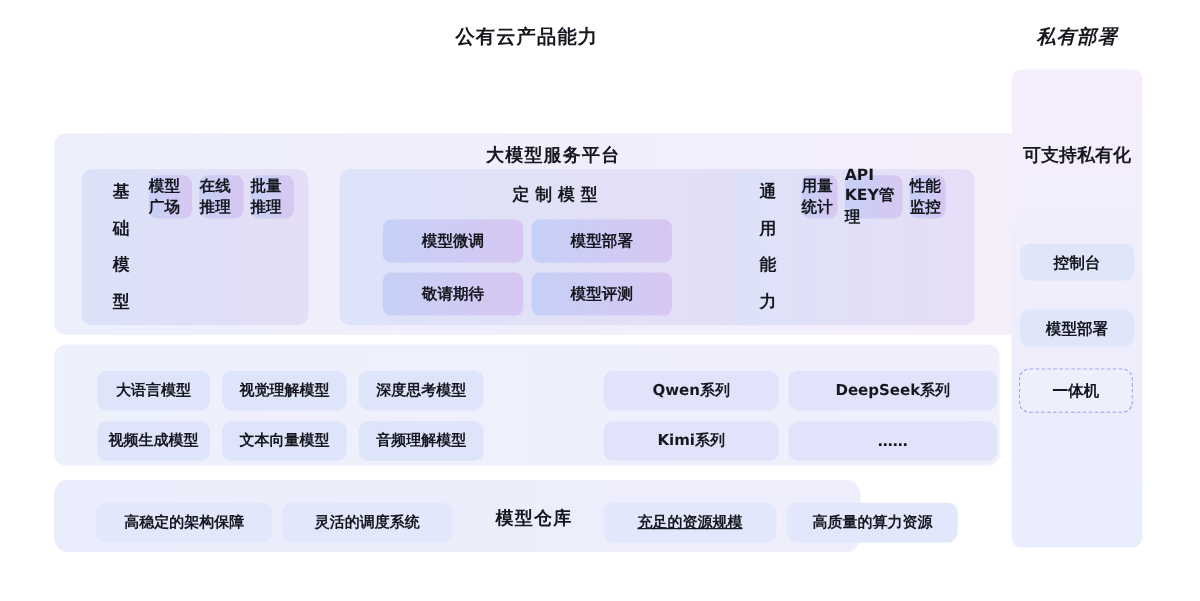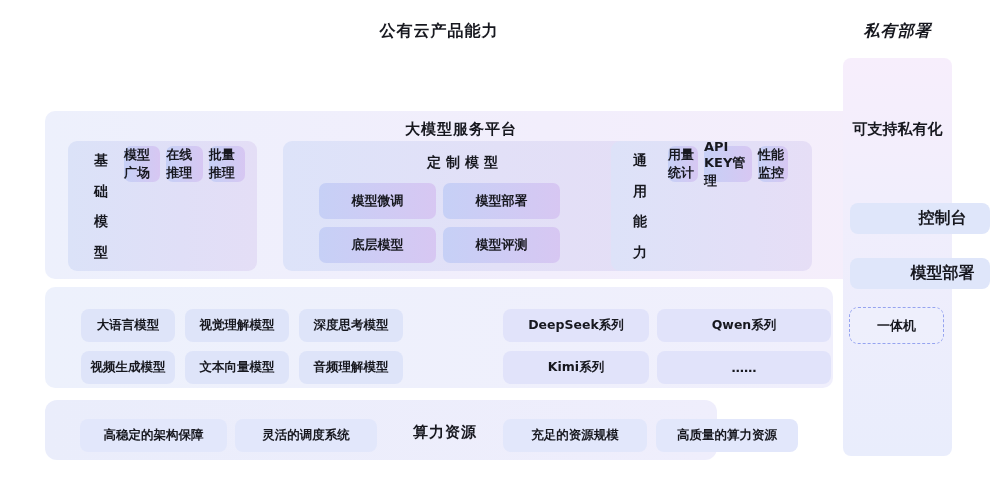--- a/index.html
+++ b/index.html
@@ -52,27 +52,27 @@
   .chip{height:33px;border-radius:8px;font-size:12.5px;font-weight:700;white-space:nowrap;}
   .chip-b3{background:#dee4f9;}
   .chip-b3r{background:#e1e3fa;}
   .chip-b4{background:#e2e7fb;}
   .types-grid{left:36px;top:22px;display:grid;grid-template-columns:94px 104px 104px;column-gap:10px;row-gap:9px;}
   .series-grid{left:458px;top:22px;display:grid;grid-template-columns:146px 174px;column-gap:8px;row-gap:9px;}
   .b3-label{left:345px;top:42px;width:110px;}
   .b4-left{left:35px;top:19px;display:flex;gap:8px;}
   .b4-label{left:350px;top:23px;width:100px;}
   .b4-right{left:458px;top:19px;display:flex;gap:9px;}
-  .w147{width:147px;} .w142{width:142px;} .w144{width:144px;}
+  .w147{width:147px;} .w142{width:142px;} .w144{width:144px;text-decoration:underline;}
 
   .right-panel{left:843px;top:58px;width:109px;height:398px;border-radius:8px;
     background:linear-gradient(180deg,#f7eefc 0%,#f1eefc 35%,#e9edfc 100%);}
   .rp-title{top:62px;left:0;width:100%;text-align:center;font-size:15px;font-weight:700;}
   .rp-chip{left:7px;width:95px;height:31px;border-radius:8px;background:#dfe6fa;
-    font-size:16px;font-weight:700;padding-left:45px;}
+    font-size:13px;font-weight:700;}
   .rp-chip1{top:145px;}
   .rp-chip2{top:200px;}
   .rp-dashed{left:6px;top:249px;width:95px;height:37px;border-radius:9px;
     border:1.5px dashed #95a3f0;background:rgba(238,241,252,0.55);
     font-size:13px;font-weight:700;box-sizing:border-box;}
 </style>
 </head>
 <body>
 
 <div class="canvas">
@@ -91,21 +91,21 @@
         <div class="btn ctr">在线推理</div>
         <div class="btn ctr">批量推理</div>
       </div>
     </div>
 
     <div class="abs inner-panel panel-custom">
       <div class="abs custom-title">定制模型</div>
       <div class="abs custom-grid">
         <div class="btn ctr">模型微调</div>
         <div class="btn ctr">模型部署</div>
-        <div class="btn ctr">底层模型</div>
+        <div class="btn ctr">敬请期待</div>
         <div class="btn ctr">模型评测</div>
       </div>
     </div>
 
     <div class="abs inner-panel panel-general">
       <div class="abs vlabel vlabel-general">通用能力</div>
       <div class="abs btn-col general-btns">
         <div class="btn ctr">用量统计</div>
         <div class="btn ctr">API KEY管理</div>
         <div class="btn ctr">性能监控</div>
@@ -116,33 +116,33 @@
   <div class="abs band band3">
     <div class="abs types-grid">
       <div class="chip chip-b3 ctr">大语言模型</div>
       <div class="chip chip-b3 ctr">视觉理解模型</div>
       <div class="chip chip-b3 ctr">深度思考模型</div>
       <div class="chip chip-b3 ctr">视频生成模型</div>
       <div class="chip chip-b3 ctr">文本向量模型</div>
       <div class="chip chip-b3 ctr">音频理解模型</div>
     </div>
     <div class="abs series-grid">
+      <div class="chip chip-b3r ctr">Qwen系列</div>
       <div class="chip chip-b3r ctr">DeepSeek系列</div>
-      <div class="chip chip-b3r ctr">Qwen系列</div>
       <div class="chip chip-b3r ctr">Kimi系列</div>
       <div class="chip chip-b3r ctr">……</div>
     </div>
   </div>
 
   <div class="abs band band4">
     <div class="abs b4-left">
       <div class="chip chip-b4 ctr w147">高稳定的架构保障</div>
       <div class="chip chip-b4 ctr w142">灵活的调度系统</div>
     </div>
-    <div class="abs mid-label b4-label">算力资源</div>
+    <div class="abs mid-label b4-label">模型仓库</div>
     <div class="abs b4-right">
       <div class="chip chip-b4 ctr w144">充足的资源规模</div>
       <div class="chip chip-b4 ctr w142">高质量的算力资源</div>
     </div>
   </div>
 
   <div class="abs right-panel">
     <div class="abs rp-title">可支持私有化</div>
     <div class="abs rp-chip rp-chip1 ctr">控制台</div>
     <div class="abs rp-chip rp-chip2 ctr">模型部署</div>

